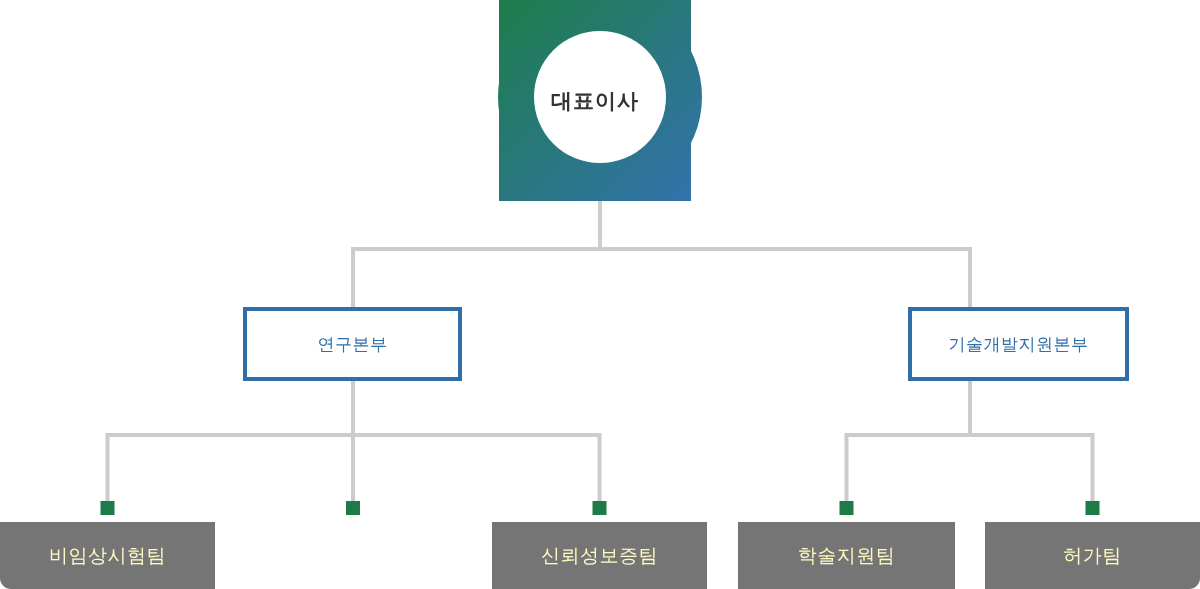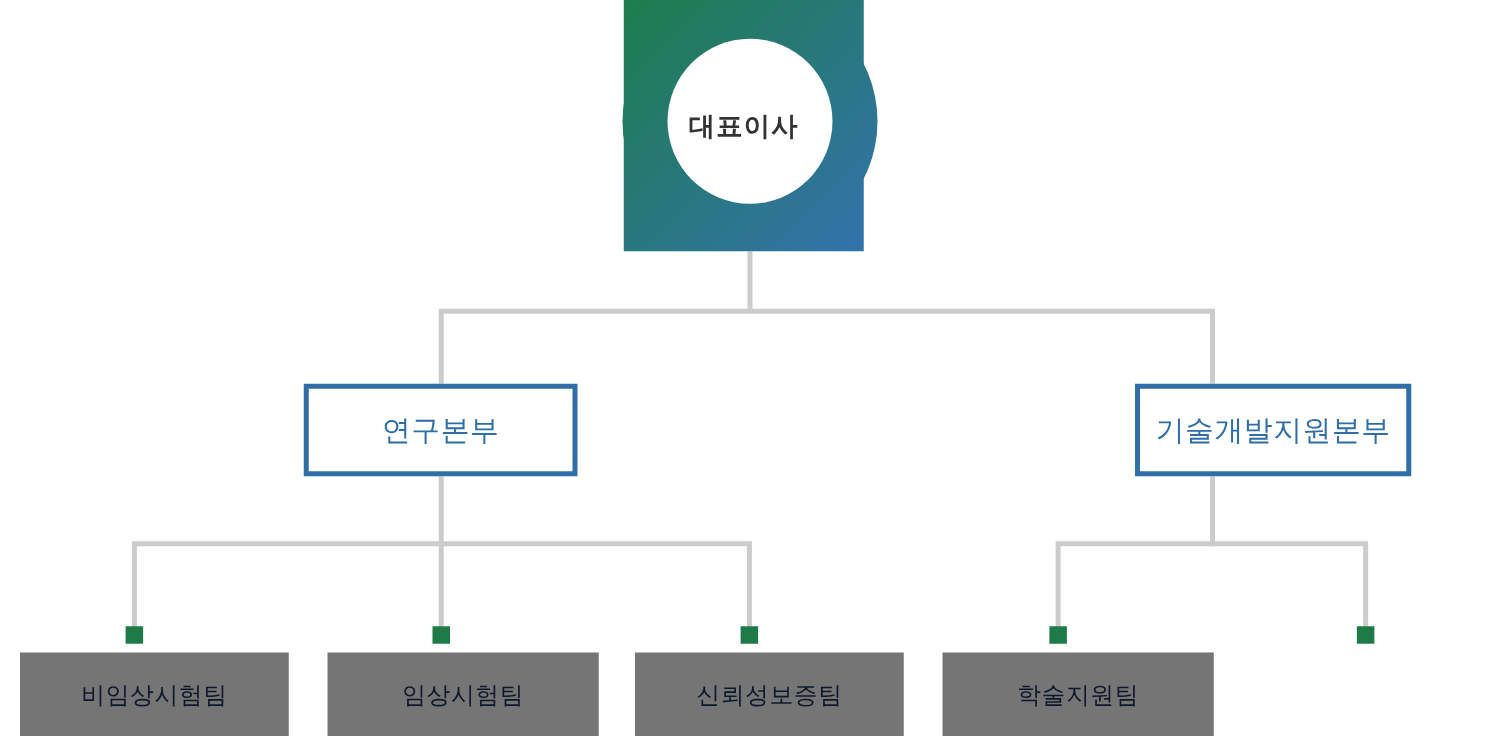--- a/index.html
+++ b/index.html
@@ -14,28 +14,28 @@
   .stage svg{position:absolute;left:0;top:0;}
   .ceo-label{
     position:absolute;left:499px;top:0;width:192px;height:201px;
     display:flex;align-items:center;justify-content:center;
     font-size:21px;font-weight:bold;color:#333333;letter-spacing:1px;
   }
   .dept{
     position:absolute;box-sizing:border-box;
     border:4px solid #2f6ea7;background:#ffffff;
     display:flex;align-items:center;justify-content:center;
-    font-size:23px;font-weight:500;color:#2f6ea7;letter-spacing:.5px;
+    font-size:17px;font-weight:500;color:#2f6ea7;letter-spacing:.5px;
   }
   .dept-research{left:243px;top:307px;width:219px;height:74px;}
   .dept-techdev{left:860px;top:307px;width:221px;height:74px;margin-left:48px;}
   .team{
     position:absolute;top:522px;height:67px;background:#757575;
     display:flex;align-items:center;justify-content:center;
-    font-size:19px;font-weight:500;color:#0f172a;letter-spacing:.5px;margin-left:16px;
+    font-size:19px;font-weight:500;color:#fef9c3;letter-spacing:.5px;
   }
   .team-1{left:0;width:215px;}
   .team-2{left:246px;width:217px;}
   .team-3{left:492px;width:215px;}
   .team-4{left:738px;width:217px;text-align:right;}
   .team-5{left:985px;width:215px;}
 </style>
 </head>
 <body>
 
@@ -79,23 +79,23 @@
   <div class="dept dept-research">
     <span>연구본부</span>
   </div>
   <div class="dept dept-techdev">
     <span>기술개발지원본부</span>
   </div>
 
   <div class="team team-1">
     <span>비임상시험팀</span>
   </div>
-  <div class="team team-2">
-    <span>임상시험팀</span>
-  </div>
   <div class="team team-3">
     <span>신뢰성보증팀</span>
   </div>
   <div class="team team-4">
     <span>학술지원팀</span>
   </div>
+  <div class="team team-5">
+    <span>허가팀</span>
+  </div>
 
 </div>
 
 </body></html>

